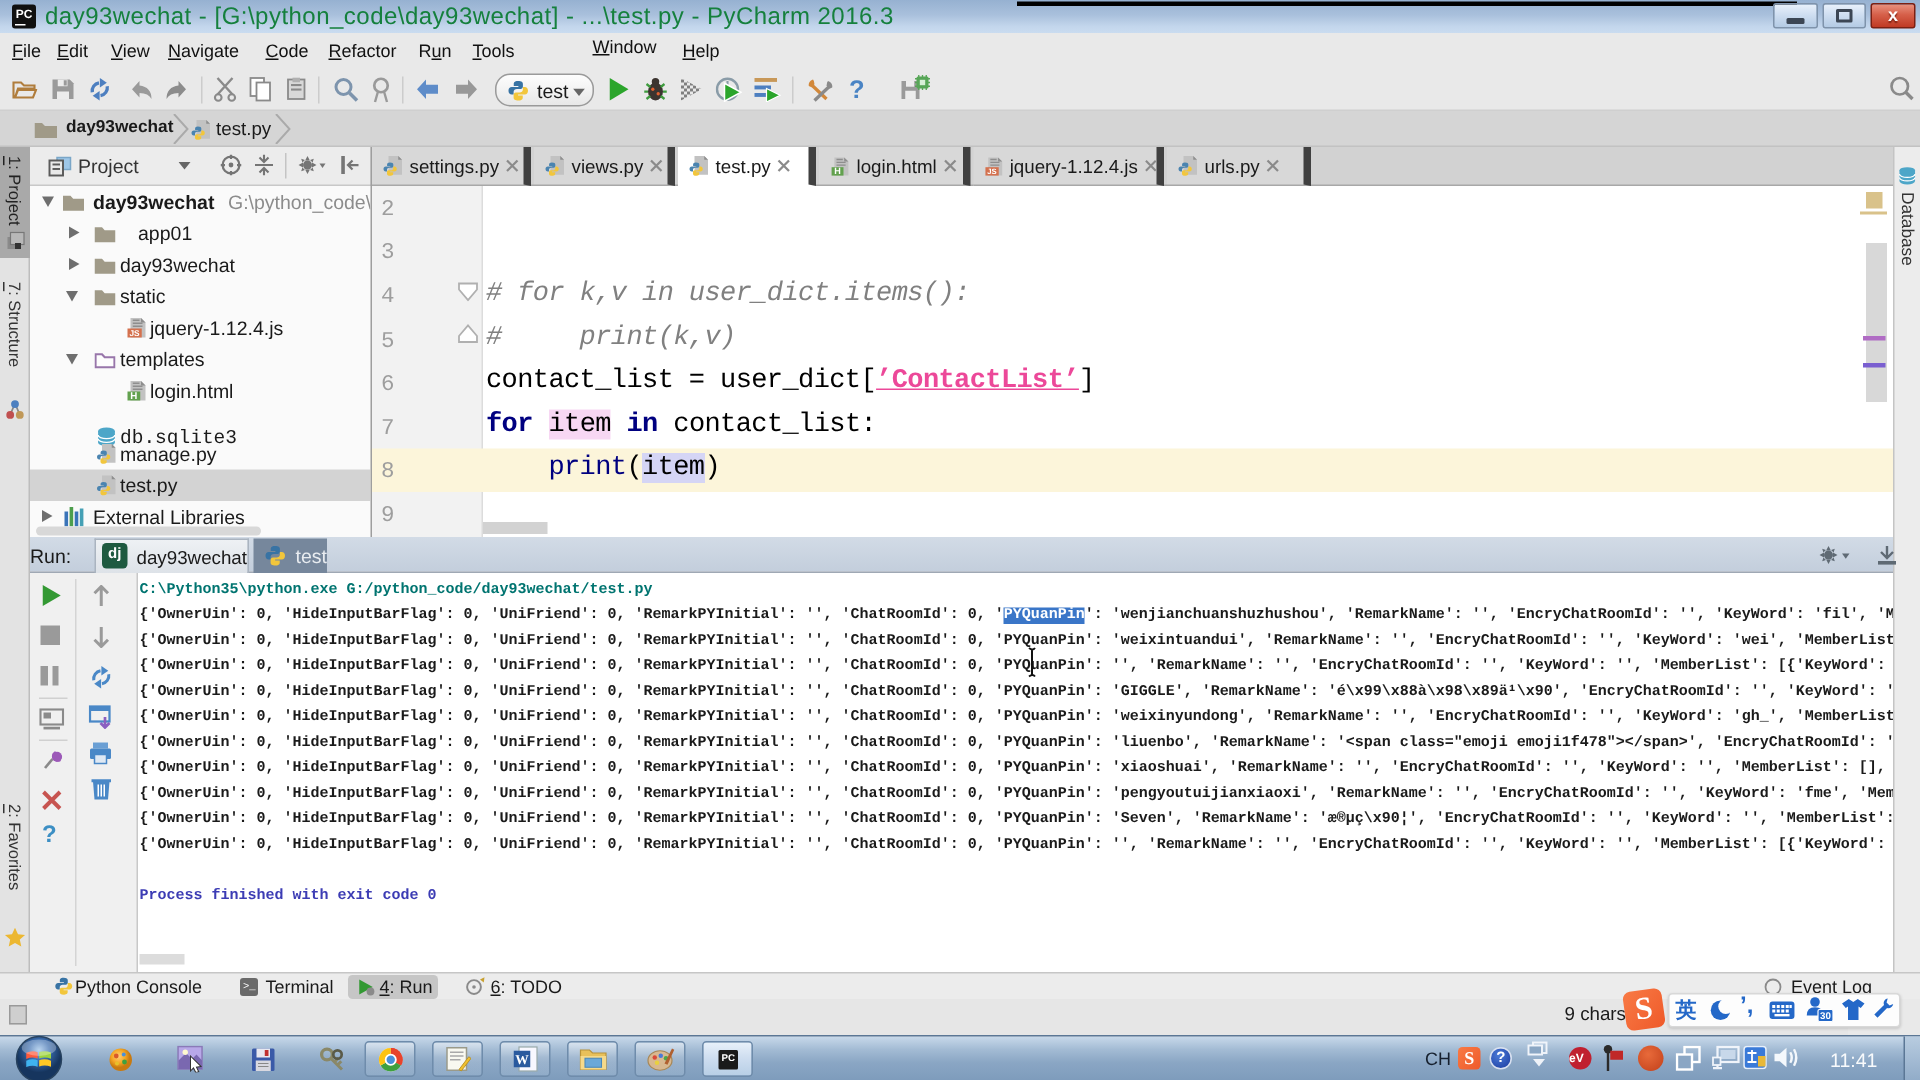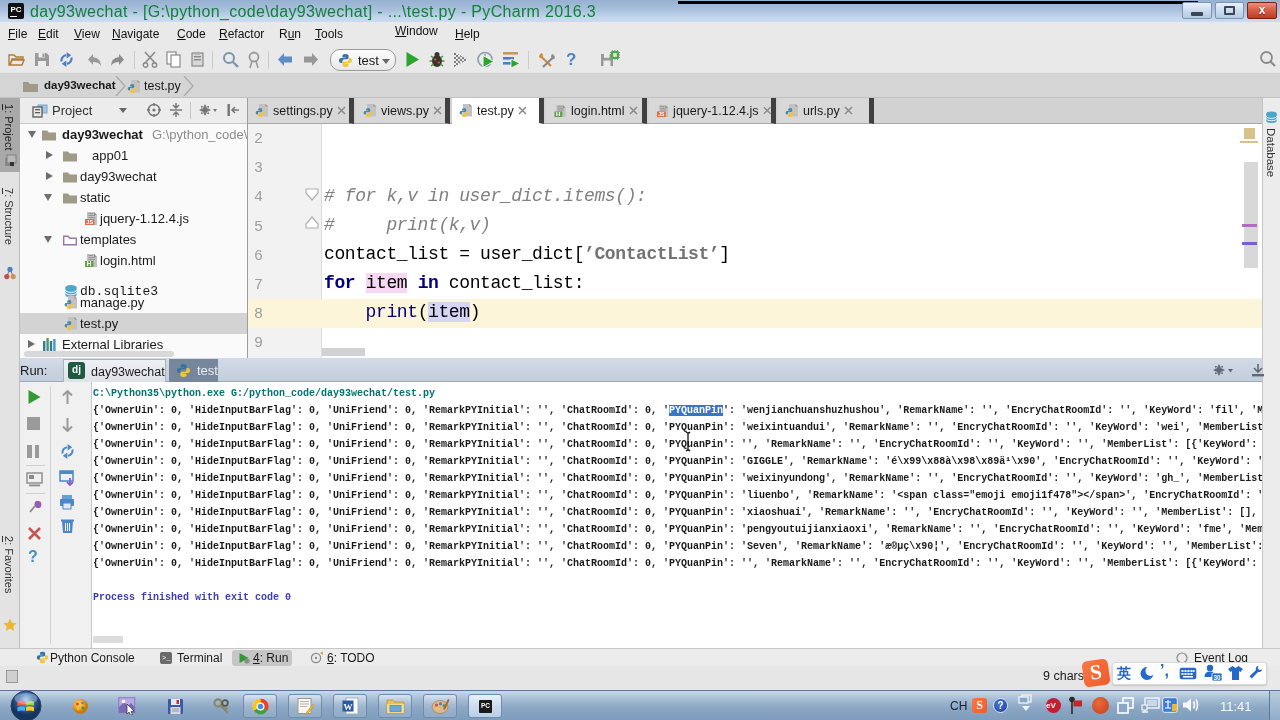--- a/index.html
+++ b/index.html
@@ -424,21 +424,21 @@
   
   <svg class="abs" style="left:58px;top:64px;" width="14" height="13">
       <path d="M1 1 L13 1 L13 5 L7 12 L1 5 Z" fill="#fff" stroke="#b0b0b0" stroke-width="1.2"></path>
     </svg>
   <svg class="abs" style="left:58px;top:92px;" width="14" height="13">
       <path d="M1 12 L13 12 L13 8 L7 1 L1 8 Z" fill="#fff" stroke="#b0b0b0" stroke-width="1.2"></path>
     </svg>
   
   <div class="abs" style="left:77px;top:59px;height:29px;line-height:26px;color:#808080;font-style:italic;"># for k,v in user_dict.items():</div>
   <div class="abs" style="left:77px;top:88px;height:29px;line-height:26px;color:#808080;font-style:italic;">#     print(k,v)</div>
-  <div class="abs" style="left:77px;top:117px;height:29px;line-height:26px;">contact_list = user_dict[<span style="color:#737373;font-weight:bold;">’ContactList’</span>]</div>
+  <div class="abs" style="left:77px;top:117px;height:29px;line-height:26px;">contact_list = user_dict[<span style="color:#ec4899;font-weight:bold;text-decoration:underline;">’ContactList’</span>]</div>
   <div class="abs" style="left:77px;top:146px;height:29px;line-height:26px;"><span style="color:#000080;font-weight:bold;">for</span> <span style="background:#f7d7f3;">item</span> <span style="color:#000080;font-weight:bold;">in</span> contact_list:</div>
   <div class="abs" style="left:77px;top:175px;height:29px;line-height:26px;">    <span style="color:#000080;">print</span>(<span style="background:#d5d5f5;">item</span>)</div>
   
   <div class="abs" style="left:997px;top:4px;width:11px;height:11px;background:#d9c28a;"></div>
   <div class="abs" style="left:993px;top:17px;width:18px;height:2px;background:#d9c28a;"></div>
   <div class="abs" style="left:997px;top:38px;width:14px;height:106px;background:#d8d8d8;"></div>
   <div class="abs" style="left:995px;top:100px;width:15px;height:3px;background:#b06cc4;"></div>
   <div class="abs" style="left:995px;top:118px;width:15px;height:3px;background:#7a5fd0;"></div>
   <div class="abs" style="left:75px;top:224px;width:43px;height:8px;background:#d2d2d2;"></div>
 </div>

